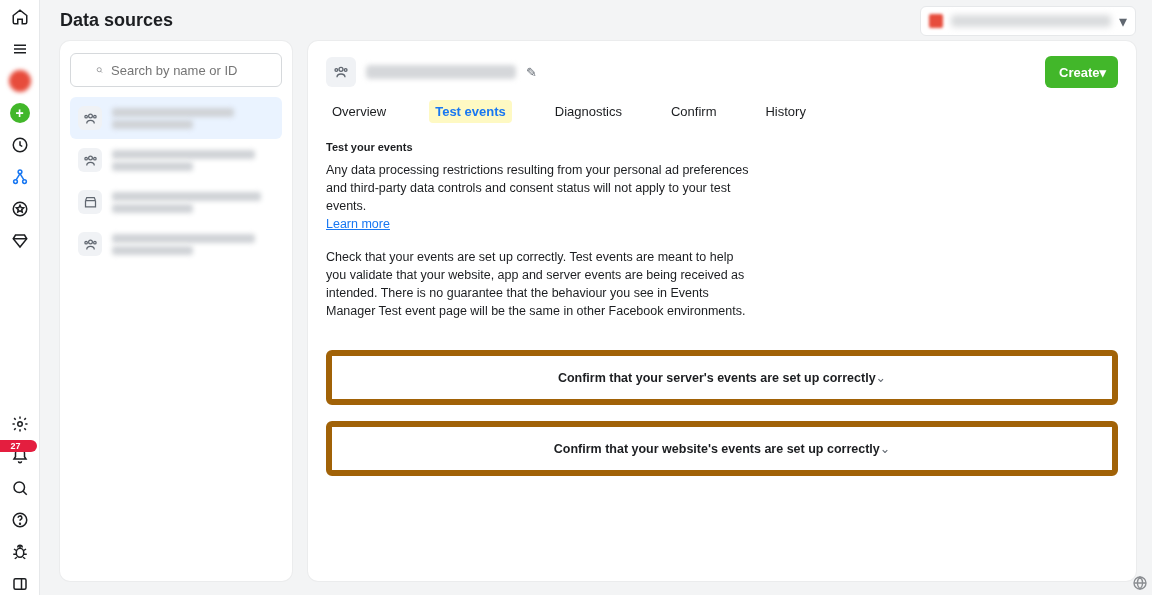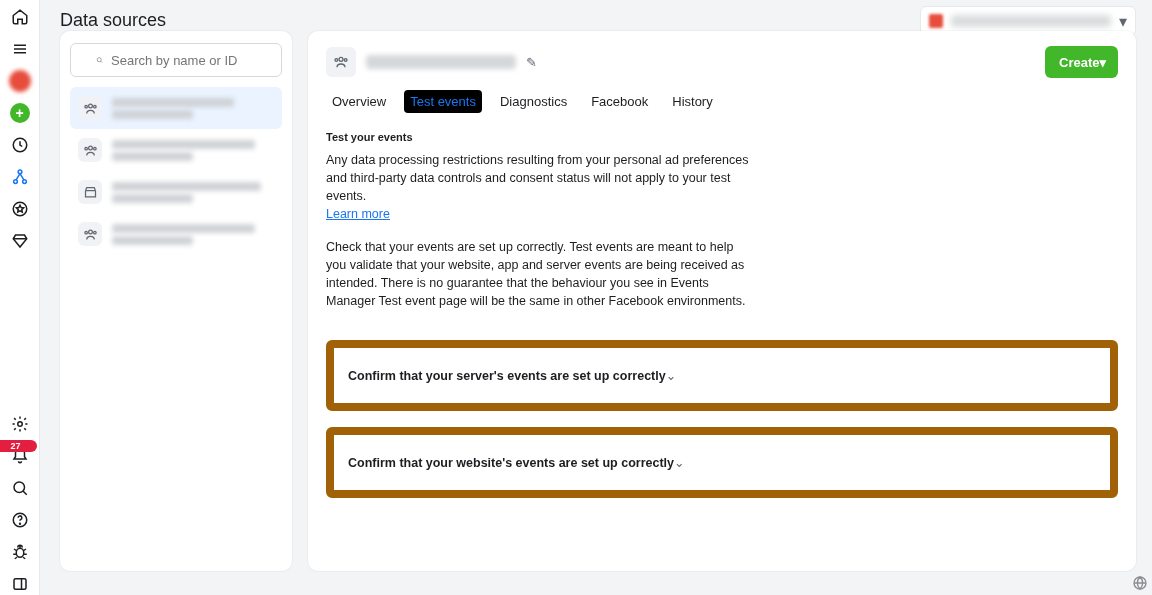--- a/index.html
+++ b/index.html
@@ -6,21 +6,21 @@
   body{width:1152px;height:595px;background:#f3f4f5;overflow:hidden;position:relative}
   .left-rail{position:absolute;top:0;left:0;width:40px;height:595px;background:#fff;border-right:1px solid #e6e8ea;display:flex;flex-direction:column;align-items:center;padding-top:6px;gap:10px}
   .rail-ic{width:22px;height:22px;display:flex;align-items:center;justify-content:center;color:#1c1e21;position:relative;border-radius:6px}
   .rail-ic.active{color:#1877f2}
   .rail-sep{flex:1}
   .badge{position:absolute;top:-5px;right:-6px;background:#e41e3f;color:#fff;border-radius:8px;font-size:9px;padding:0 16px;line-height:12px;font-weight:600}
   .avatar{width:22px;height:22px;border-radius:50%;background:#e74c3c;filter:blur(2px)}
   .plus{width:20px;height:20px;border-radius:50%;background:#42b72a;display:flex;align-items:center;justify-content:center;color:#fff;font-size:14px;font-weight:700}
 
   .page{position:absolute;left:40px;top:0;right:0;height:595px;padding:10px 16px 0 20px}
-  .page-title{font-size:18px;font-weight:400;color:#1c1e21;}
+  .page-title{font-size:18px;font-weight:700;color:#1c1e21;margin-bottom:10px}
 
   .acct-picker{position:absolute;top:6px;right:16px;width:216px;height:30px;background:#fff;border:1px solid #e6e8ea;border-radius:6px;display:flex;align-items:center;padding:0 8px;gap:8px}
   .acct-sq{width:14px;height:14px;background:#e74c3c;border-radius:2px;filter:blur(1.5px)}
   .acct-txt{flex:1;height:12px;background:#d9dbdd;border-radius:3px;filter:blur(3px)}
   .acct-caret{color:#606770}
 
   .cols{display:flex;gap:16px;height:540px}
 
   .side-panel{width:232px;background:#fff;border-radius:10px;padding:12px 10px;box-shadow:0 0 0 1px rgba(0,0,0,.03)}
   .search{display:flex;align-items:center;height:34px;border:1px solid #d6d9dc;border-radius:6px;padding:0 25px;gap:8px;color:#65676b;margin-bottom:10px}
@@ -35,29 +35,29 @@
   .ds-line.b{width:50%}
 
   .main-panel{flex:1;background:#fff;border-radius:10px;padding:14px 18px 10px;box-shadow:0 0 0 1px rgba(0,0,0,.03);display:flex;flex-direction:column;position:relative}
   .hdr-row{display:flex;align-items:center;gap:10px;height:34px;margin-bottom:8px}
   .hdr-ic{width:30px;height:30px;border-radius:6px;background:#f0f2f5;display:flex;align-items:center;justify-content:center;color:#606770}
   .hdr-name{height:14px;width:150px;background:#d5d7da;border-radius:4px;filter:blur(2.5px)}
   .pencil{color:#606770;font-size:13px}
   .spacer{flex:1}
   .create-btn{background:#42b72a;color:#fff;border:none;border-radius:6px;height:32px;padding:0 12px 0 14px;font-size:13px;font-weight:600;display:flex;align-items:center;gap:0}
 
-  .tabs{display:flex;gap:12px;border-bottom:1px solid transparent;height:30px;align-items:center;margin-bottom:14px}
+  .tabs{display:flex;gap:37px;border-bottom:1px solid transparent;height:30px;align-items:center;margin-bottom:14px}
   .tab{font-size:13px;color:#1c1e21;padding:4px 6px;border-radius:4px}
-  .tab.active{color:#1877f2;background:#000000;font-weight:400}
+  .tab.active{color:#1877f2;background:#fef9c3;font-weight:700}
 
   .sec-title{font-size:11px;font-weight:700;margin-bottom:8px;color:#1c1e21}
   .para{font-size:12.5px;color:#1c1e21;line-height:1.45;max-width:430px;margin-bottom:14px}
   .lm{color:#1877f2;text-decoration:underline;font-size:12.5px}
 
-  .acc{border:8px solid #a16207;border-radius:6px;padding:20px 14px;display:flex;align-items:center;justify-content:flex-start;font-size:12.5px;font-weight:700;color:#1c1e21;margin-top:16px}
+  .acc{border:6px solid #a16207;border-radius:6px;padding:14px 14px;display:flex;align-items:center;justify-content:center;font-size:12.5px;font-weight:700;color:#1c1e21;margin-top:16px}
   .chev{color:#606770;font-weight:400}
 
   .give-fb{color:#1877f2;text-decoration:underline;font-size:13px;font-weight:600;margin-top:auto;margin-bottom:4px}
 
   .globe{position:absolute;bottom:4px;right:4px;width:16px;height:16px;color:#8a8d91}
   svg{display:block}
 </style>
 </head>
 <body>
 
@@ -240,21 +240,21 @@
         <button class="create-btn">
             <span>Create</span>
             <span>▾</span>
           </button>
       </div>
 
       <div class="tabs">
         <div class="tab">Overview</div>
         <div class="tab active">Test events</div>
         <div class="tab">Diagnostics</div>
-        <div class="tab">Facebook</div>
+        <div class="tab">Confirm</div>
         <div class="tab">History</div>
       </div>
 
       <div class="sec-title">Test your events</div>
       <div class="para">
         <span>Any data processing restrictions resulting from your personal ad preferences and third-party data controls and consent status will not apply to your test events.</span><br>
         <a href="#" class="lm">Learn more</a>
       </div>
       <div class="para">Check that your events are set up correctly. Test events are meant to help you validate that your website, app and server events are being received as intended. There is no guarantee that the behaviour you see in Events Manager Test event page will be the same in other Facebook environments.</div>
 

